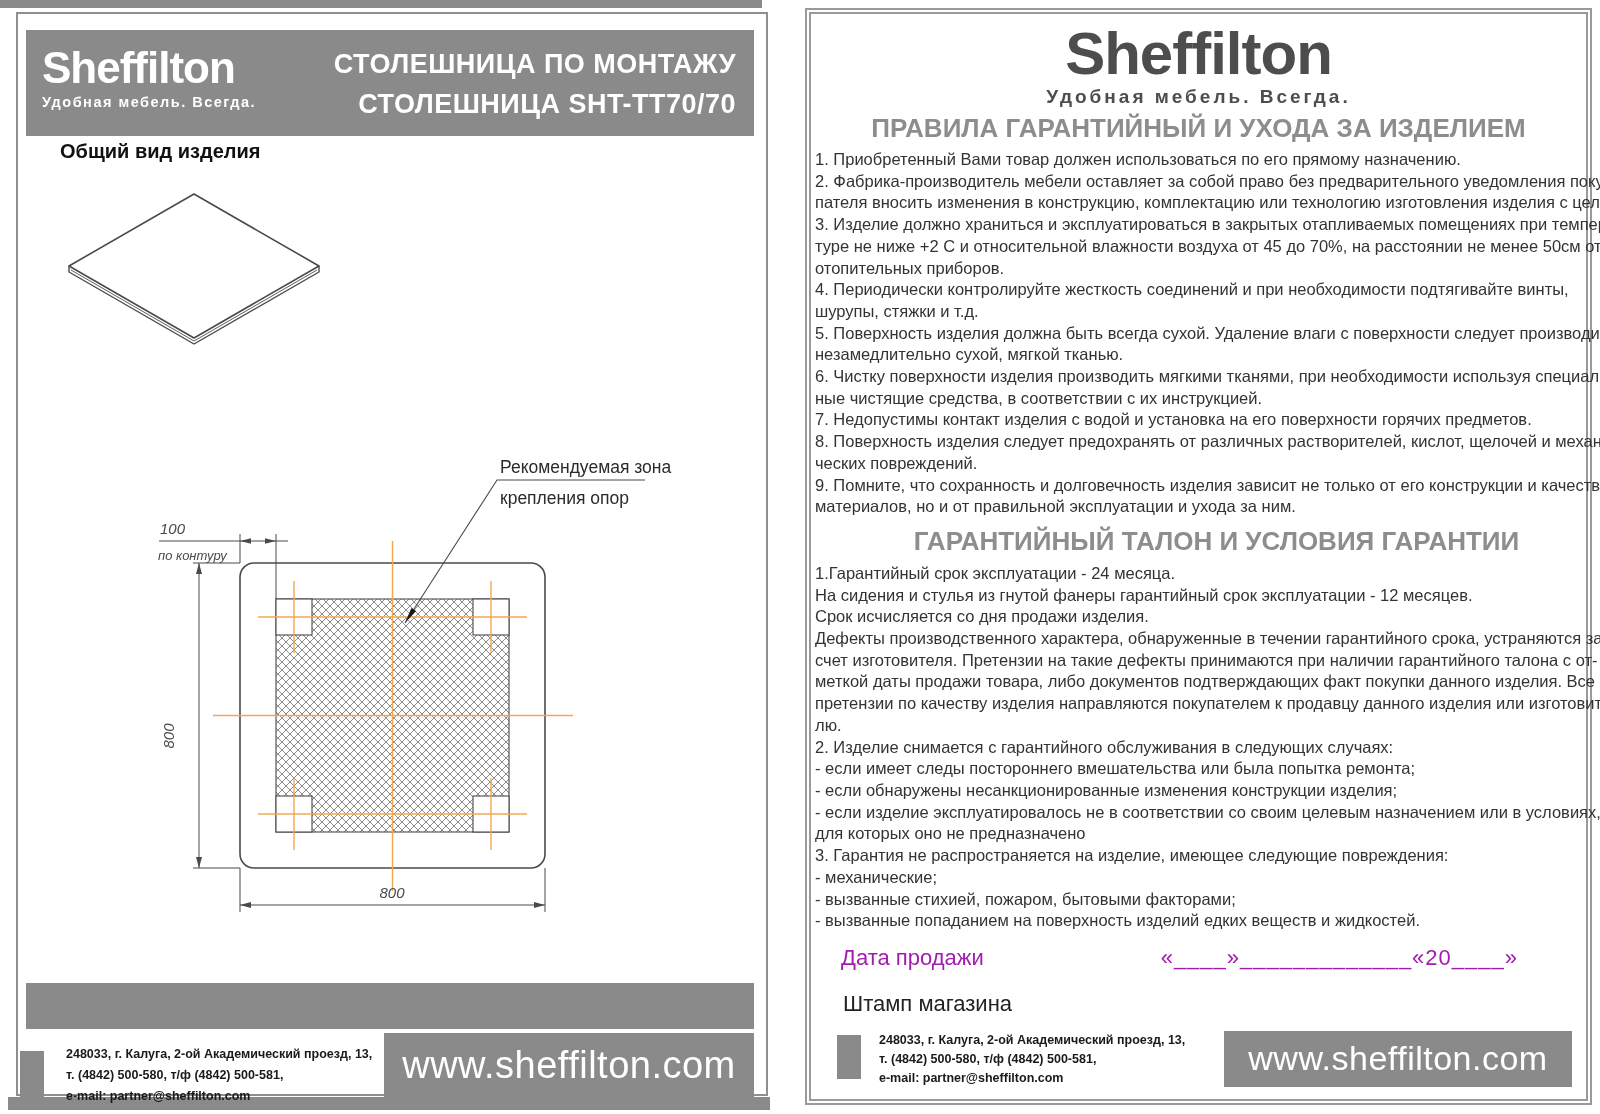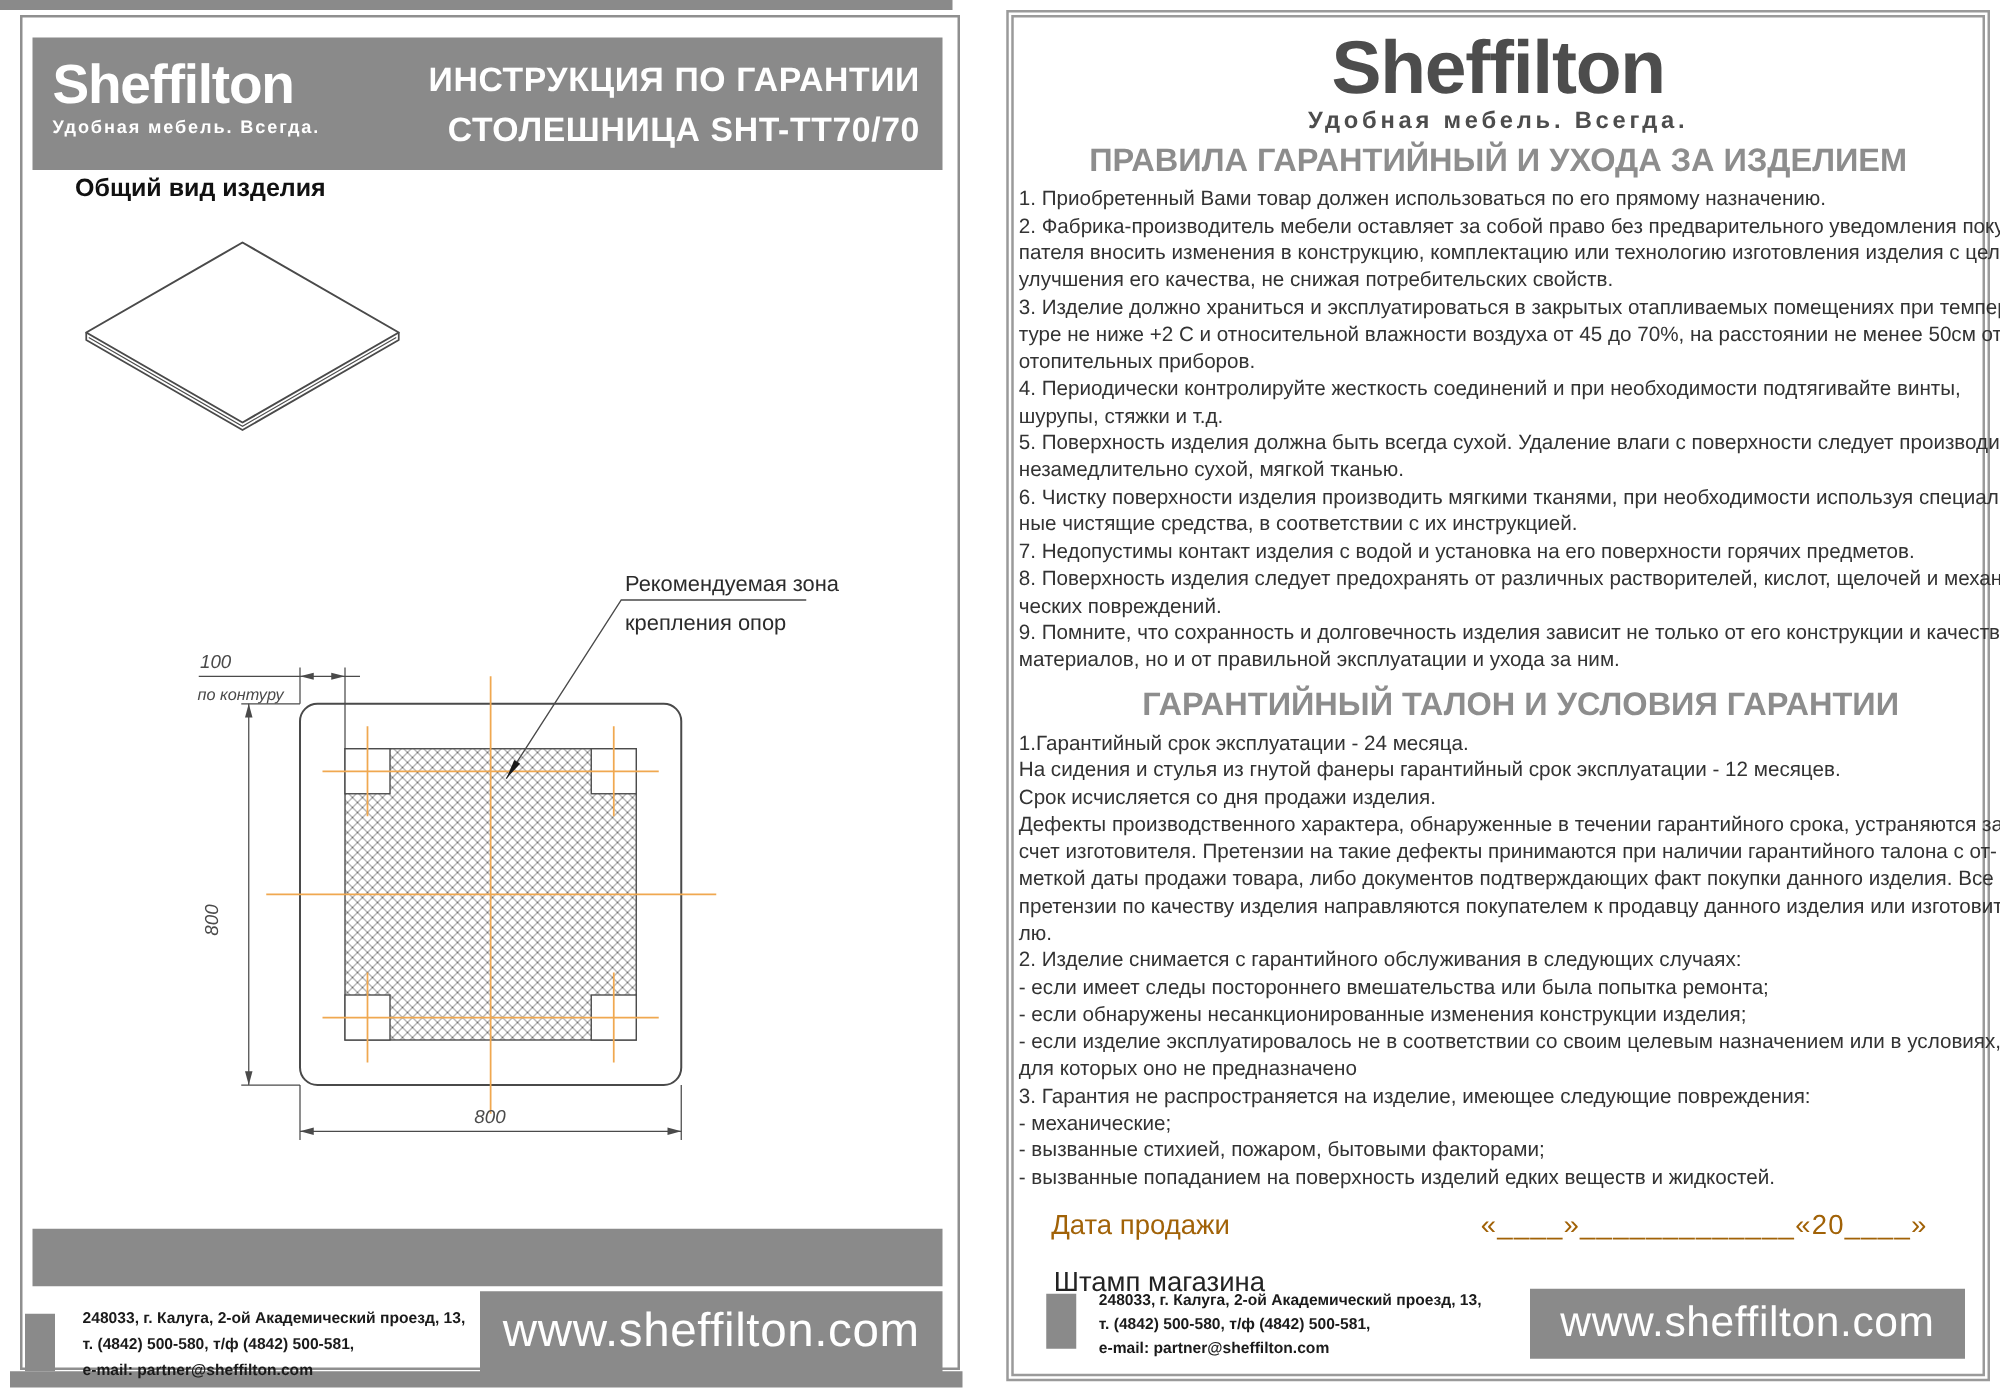--- a/index.html
+++ b/index.html
@@ -34,21 +34,21 @@
   .page-right{position:absolute;left:805px;top:8px;width:787px;height:1097px;
               border:6px double #9a9a9a;box-sizing:border-box;background:#fff;}
   .rp-logo{margin-top:10px;text-align:center;font-weight:800;font-size:60px;line-height:60px;
            color:#4d4d4d;letter-spacing:-1px;}
   .rp-tagline{text-align:center;font-weight:700;font-size:19px;letter-spacing:3px;color:#4d4d4d;margin-top:2px;}
   .rp-h{font-weight:800;font-size:26px;color:#8d8d8d;text-align:center;margin:5px 0 5px;}
   .rp-h2{font-weight:800;font-size:26px;color:#8d8d8d;text-align:center;margin:8px 0 6px;padding-left:36px;}
   .body-lines{padding:0 12px 0 4px;color:#333;font-size:16.5px;line-height:21.7px;}
   .body-lines .ln{white-space:nowrap;}
   .date-row{display:flex;justify-content:space-between;align-items:flex-end;
-            padding:0 44px 0 30px;margin-top:13px;color:#a16207;}
+            padding:0 68px 0 30px;margin-top:13px;color:#a21caf;}
   .date-label{font-size:22px;}
   .date-blank{font-size:22px;letter-spacing:1px;}
   .stamp{font-size:22px;color:#222;margin:20px 18px 0 32px;}
   .pr-footer{position:absolute;left:20px;right:14px;bottom:10px;height:58px;}
   .pr-square{left:6px;top:4px;width:24px;height:44px;}
   .pr-addr{left:48px;top:0px;line-height:19px;font-size:12.5px;}
   .pr-www{right:0px;top:0px;width:348px;height:56px;line-height:54px;font-size:34px;}
 
   svg text{font-family:"Liberation Sans", sans-serif;}
   .dim-text{font-style:italic;fill:#4a4a4a;}
@@ -62,21 +62,21 @@
   <div class="edge-strip" style="left:8px;top:1097px;width:762px;height:13px;"></div>
 
   <div class="page-left">
 
     <div class="banner">
       <div class="logo-wrap">
         <div class="logo-main">Sheffilton</div>
         <div class="logo-tag">Удобная мебель. Всегда.</div>
       </div>
       <div class="banner-title">
-        <div class="t1">ИНСТРУКЦИЯ ПО ГАРАНТИИ</div>
+        <div class="t1">СТОЛЕШНИЦА ПО МОНТАЖУ</div>
         <div class="t2">СТОЛЕШНИЦА SHT-TT70/70</div>
       </div>
     </div>
 
     <div class="section-title">Общий вид изделия</div>
 
     <svg class="iso-svg" width="300" height="180" viewBox="0 0 300 180">
       <polyline points="15,84 15,90 140,162 265,90 265,84" fill="none" stroke="#4a4a4a" stroke-width="1.4" stroke-linejoin="round"></polyline>
       <polyline points="17,88 140,159 263,88" fill="none" stroke="#4a4a4a" stroke-width="0.9"></polyline>
       <polygon points="140,12 265,84 140,156 15,84" fill="#ffffff" stroke="#4a4a4a" stroke-width="1.6" stroke-linejoin="round"></polygon>
@@ -161,21 +161,20 @@
     <div class="rp-h">ПРАВИЛА ГАРАНТИЙНЫЙ И УХОДА ЗА ИЗДЕЛИЕМ</div>
 
     <div class="body-lines">
 
         <div class="ln">1. Приобретенный Вами товар должен использоваться по его прямому назначению.</div>
 
         <div class="ln">2. Фабрика-производитель мебели оставляет за собой право без предварительного уведомления поку-</div>
 
         <div class="ln">пателя вносить изменения в конструкцию, комплектацию или технологию изготовления изделия с целью</div>
 
-        <div class="ln">улучшения его качества, не снижая потребительских свойств.</div>
 
         <div class="ln">3. Изделие должно храниться и эксплуатироваться в закрытых отапливаемых помещениях при темпера-</div>
 
         <div class="ln">туре не ниже +2 С и относительной влажности воздуха от 45 до 70%, на расстоянии не менее 50см от</div>
 
         <div class="ln">отопительных приборов.</div>
 
         <div class="ln">4. Периодически контролируйте жесткость соединений и при необходимости подтягивайте винты,</div>
 
         <div class="ln">шурупы, стяжки и т.д.</div>

